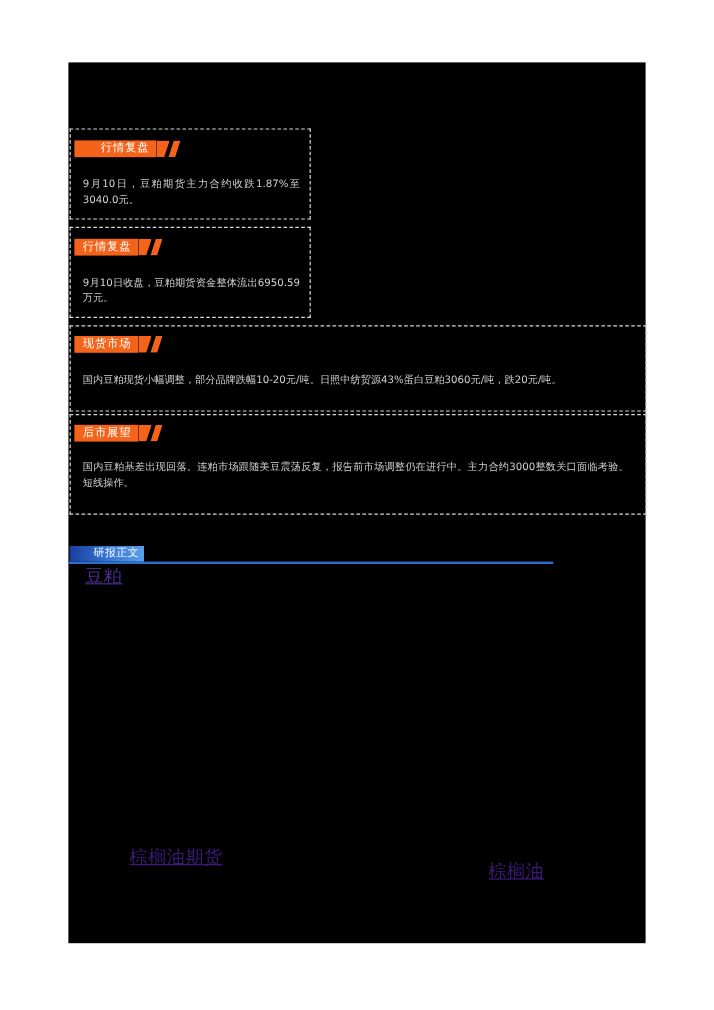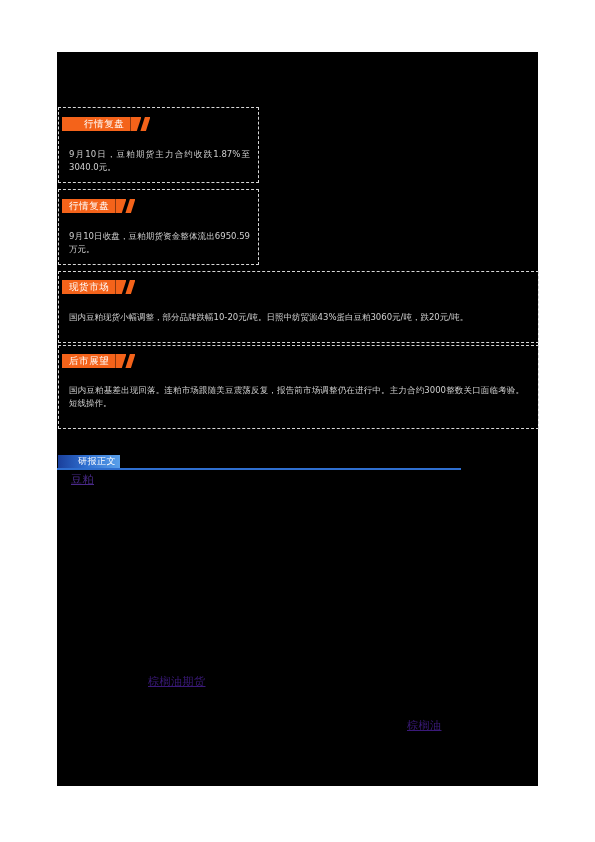--- a/index.html
+++ b/index.html
@@ -118,21 +118,21 @@
     line-height: 13px;
     letter-spacing: 0.5px;
     font-family: "DejaVu Sans", "Liberation Sans", sans-serif;
     white-space: nowrap;
   }
 
   
   .doc-link {
     position: absolute;
     color: #3b1a7a;
-    font-size: 11px;
+    font-size: 15px;
     line-height: 12px;
     font-family: "DejaVu Sans", "Liberation Sans", sans-serif;
     text-decoration: underline;
     letter-spacing: 0.5px;
     white-space: nowrap;
     cursor: pointer;
   }
   .doc-link.primary { color: #4a2a8a; }
 </style>
 </head>
@@ -176,18 +176,18 @@
 
     <div id="report-header">
       <div id="report-rule"></div>
       <div class="tab-blue">
         <span>研报正文</span>
       </div>
     </div>
 
     <a class="doc-link primary" style="left:14px; top:422px;">豆粕</a>
 
-    <a class="doc-link" style="left:51px; top:624px;margin-left:40px;">棕榈油期货</a>
+    <a class="doc-link" style="left:51px; top:656px;">棕榈油期货</a>
 
     <a class="doc-link" style="left:350px; top:668px;">棕榈油</a>
 
   </div>
 </div>
 
 </body></html>

